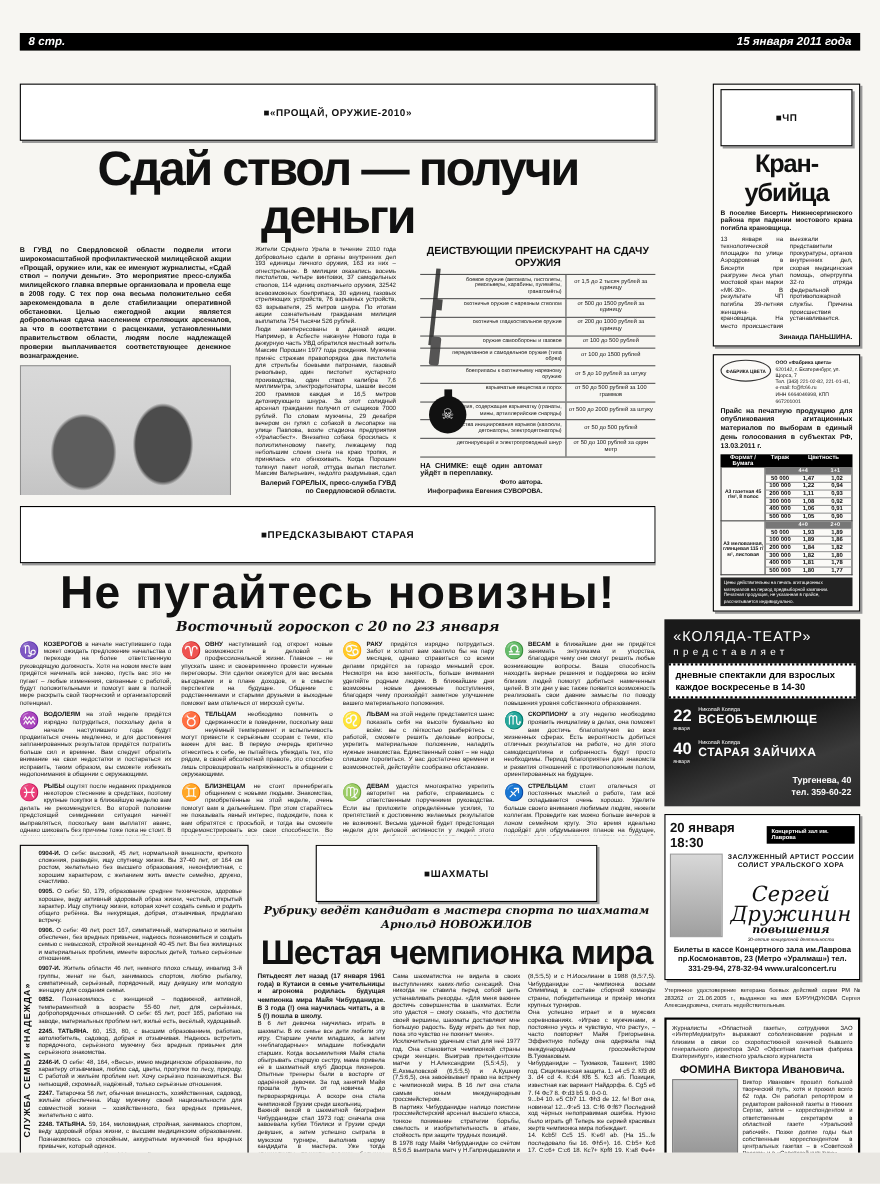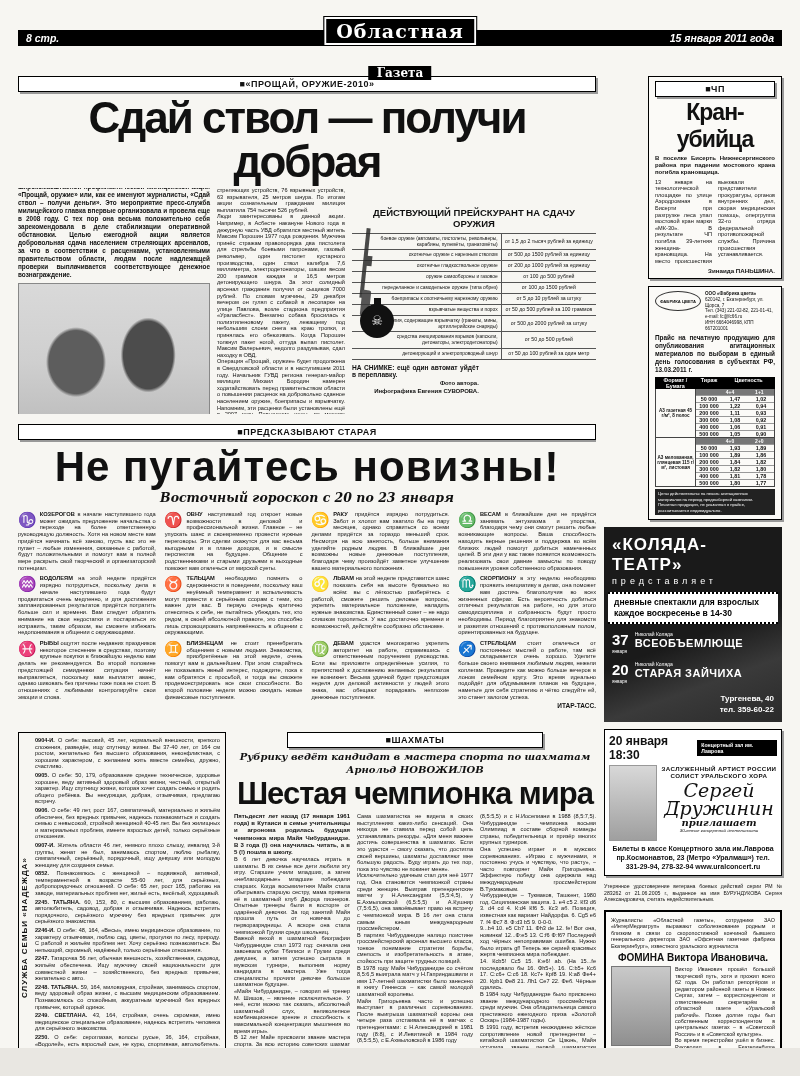--- a/index.html
+++ b/index.html
@@ -14,25 +14,25 @@
   .masthead{position:absolute;left:50%;top:-13px;transform:translateX(-50%);text-align:center;z-index:2;}
   .masthead-top{background:#000;color:#fff;border:2px solid #fff;outline:1px solid #000;
                 font-family:"DejaVu Serif",serif;font-weight:bold;font-size:19px;padding:1px 10px;letter-spacing:1px;}
   .masthead-bot{background:#000;color:#fff;font-family:"DejaVu Serif",serif;font-weight:bold;
                 font-size:12px;display:inline-block;padding:0 8px;margin-top:1px;}
   
   .main-row{display:flex;gap:8px;margin-top:2px;}
   .main-col{width:578px;flex:none;}
   .rail{width:178px;flex:none;}
   .rubric{border:1px solid #000;box-shadow:2px 2px 0 #999;background:#fff;text-align:center;
-          font-weight:bold;font-size:9px;padding:2px 0;letter-spacing:.5px;}
+          font-weight:bold;font-size:9px;padding:20px 0;letter-spacing:.5px;}
   .tiny{font-size:5.6px;line-height:1.18;}
   
   .gun-title{font-size:44px;font-weight:bold;letter-spacing:-2px;text-align:center;margin:4px 0 4px;line-height:1;}
-  .gun-body{display:flex;gap:7px;height:226px;overflow:hidden;align-items:center;}
+  .gun-body{display:flex;gap:22px;height:226px;overflow:hidden;}
   .gun-c1{width:192px;flex:none;}
   .gun-lead{font-size:6.4px;font-weight:bold;line-height:1.25;}
   .gun-photo{margin-top:4px;height:142px;background:
       radial-gradient(ellipse 60px 70px at 30% 55%, #5d5d5d 0 45%, transparent 50%),
       radial-gradient(ellipse 55px 75px at 68% 50%, #4c4c4c 0 45%, transparent 50%),
       linear-gradient(180deg,#d9d9d9 0%,#cfcfcf 55%,#bdbdbd 100%);
       border:1px solid #888;}
   .gun-c2{width:128px;flex:none;overflow:hidden;display:flex;flex-direction:column;}
   .gun-sign{font-weight:bold;font-size:6.2px;text-align:right;margin-top:3px;}
   .gun-c3{flex:1;position:relative;}
@@ -89,72 +89,68 @@
   .f-group{display:flex;border:1px solid #444;border-top:none;}
   .f-format{width:34%;font-size:4.6px;display:flex;align-items:center;justify-content:center;text-align:center;border-right:1px solid #444;padding:1px;box-sizing:border-box;font-weight:bold;}
   .f-rows{flex:1;}
   .f-sub{display:flex;background:#777;color:#fff;font-weight:bold;font-size:5px;text-align:center;}
   .f-sub span{width:50%;}
   .f-sub .sp{width:33%;background:transparent;}
   .f-row{display:flex;font-size:5.4px;font-weight:bold;border-top:1px solid #999;}
   .f-row span{width:33.3%;text-align:center;}
   .fab-note{background:#222;color:#fff;font-size:4.2px;line-height:1.3;padding:2px 3px;margin-top:2px;}
   .kol{background:linear-gradient(160deg,#1a1a1a 55%,#3a3a3a 75%,#2a2a2a);color:#fff;margin-bottom:7px;padding:8px 8px 6px;box-sizing:border-box;}
-  .kol-title{font-size:17px;font-weight:bold;letter-spacing:1px;}
+  .kol-title{font-size:13px;font-weight:normal;letter-spacing:1px;}
   .kol-sub{font-size:9px;letter-spacing:4px;margin-top:1px;}
   .kol-strip{background:#fff;color:#000;font-weight:bold;font-size:8.5px;line-height:1.3;margin:6px -4px;padding:3px 6px;
              border-top:2px dotted #000;border-bottom:2px dotted #000;}
   .show{display:flex;gap:6px;margin-top:7px;align-items:flex-start;}
   .show-d{font-size:15px;font-weight:bold;line-height:.9;}
   .show-m{display:block;font-size:4.6px;}
   .show-author{font-size:5px;}
   .show-play{font-size:11px;font-weight:bold;letter-spacing:.5px;}
   .kol-foot{text-align:right;font-weight:bold;font-size:8px;margin-top:10px;line-height:1.35;}
   .conc{border:1px solid #000;box-shadow:2px 2px 0 #999;background:#fff;margin-bottom:7px;padding:4px;box-sizing:border-box;position:relative;}
   .conc-top{display:flex;justify-content:space-between;align-items:center;}
   .conc-dt{font-size:12px;font-weight:bold;}
   .conc-venue{background:#000;color:#fff;font-weight:bold;font-size:5.2px;padding:2px 4px;}
   .conc-mid{display:flex;gap:4px;margin-top:3px;}
   .conc-photo{width:46px;height:74px;flex:none;background:linear-gradient(180deg,#d8d8d8,#9f9f9f);border:1px solid #999;}
   .conc-txt{flex:1;text-align:center;}
   .conc-l1{font-weight:bold;font-size:6.2px;letter-spacing:.4px;}
-  .conc-name{font-family:"DejaVu Serif",serif;font-style:italic;font-size:19px;line-height:.95;margin-top:2px;}
+  .conc-name{font-family:"DejaVu Serif",serif;font-style:italic;font-size:19px;line-height:.95;margin-top:14px;}
   .conc-inv{font-family:"DejaVu Serif",serif;font-style:italic;font-weight:bold;font-size:10px;}
   .conc-ann{font-size:4.4px;font-style:italic;}
   .conc-tickets{font-weight:bold;font-size:7px;line-height:1.3;margin-top:3px;text-align:center;}
   .lost{font-size:5.2px;line-height:1.25;margin-bottom:7px;text-align:justify;}
   .obit{border:2px solid #000;background:#fbfaf7;padding:5px;box-sizing:border-box;}
   .obit-intro{font-size:5.4px;line-height:1.2;text-align:justify;}
   .obit-name{font-weight:bold;font-size:10px;text-align:center;margin:3px 0;}
   .obit-photo{float:left;width:58px;height:78px;background:linear-gradient(180deg,#c9c9c9,#8f8f8f);border:1px solid #777;margin:0 4px 2px 0;}
   .obit-sign{text-align:right;font-weight:bold;font-size:6.2px;margin-top:3px;}
 </style>
 </head>
 <body>
 
 <div class="page">
 
   <div class="hdr">
     <div class="hdr-bar">
       <span>8 стр.</span>
       <span>15 января 2011 года</span>
     </div>
-    <div class="masthead">
-      <div class="masthead-top">Областная</div><br>
-      <div class="masthead-bot">Газета</div>
-    </div>
   </div>
 
   <div class="main-row">
 
     <div class="main-col">
 
       <div>
         <div class="rubric">■«ПРОЩАЙ, ОРУЖИЕ-2010»</div>
-        <div class="gun-title">Сдай ствол — получи добрая</div>
+        <div class="gun-title">Сдай ствол — получи деньги</div>
         <div class="gun-body">
           <div class="gun-c1">
             <div class="gun-lead jtext">В ГУВД по Свердловской области подвели итоги широкомасштабной профилактической милицейской акции «Прощай, оружие» или, как ее именуют журналисты, «Сдай ствол – получи деньги». Это мероприятие пресс-служба милицейского главка впервые организовала и провела еще в 2008 году. С тех пор она весьма положительно себя зарекомендовала в деле стабилизации оперативной обстановки. Целью ежегодной акции является добровольная сдача населением стреляющих арсеналов, за что в соответствии с расценками, установленными правительством области, людям после надлежащей проверки выплачивается соответствующее денежное вознаграждение.</div>
             <div class="gun-photo"></div>
           </div>
           <div class="gun-c2">
             <div class="tiny jtext pre" style="flex:1;overflow:hidden;">Жители Среднего Урала в течение 2010 года добровольно сдали в органы внутренних дел 193 единицы личного оружия, 163 из них – огнестрельное. В милиции оказались восемь пистолетов, четыре винтовки, 37 самодельных стволов, 114 единиц охотничьего оружия, 32542 всевозможных боеприпаса, 30 единиц газовых стреляющих устройств, 76 взрывных устройств, 63 взрывателя, 25 метров шнура. По итогам акции сознательным гражданам милиция выплатила 754 тысячи 526 рублей.
 Люди заинтересованы в данной акции. Например, в Асбесте накануне Нового года в дежурную часть УВД обратился местный житель Максим Порошин 1977 года рождения. Мужчина принёс стражам правопорядка два пистолета для стрельбы боевыми патронами, газовый револьвер, один пистолет кустарного производства, один ствол калибра 7,6 миллиметра, электродетонаторы, шашки весом 200 граммов каждая и 16,5 метров детонирующего шнура. За этот солидный арсенал гражданин получил от сыщиков 7000 рублей. По словам мужчины, 29 декабря вечером он гулял с собакой в лесопарке на улице Павлова, возле стадиона предприятия «Ураласбест». Внезапно собака бросилась к полиэтиленовому пакету, лежащему под небольшим слоем снега на краю тропки, и принялась его обнюхивать. Когда Порошин толкнул пакет ногой, оттуда выпал пистолет. Максим Валерьевич, недолго раздумывая, сдал находку в ОВД.
 Операция «Прощай, оружие» будет продолжена в Свердловской области и в наступившем 2011 году. Начальник ГУВД региона генерал-майор милиции Михаил Бородин намерен ходатайствовать перед правительством области о повышении расценок на добровольно сданное населением оружие, боеприпасы и взрывчатку. Напомним, эти расценки были установлены ещё в 2007 году. Повышение цены, по мнению специалистов сыскного дела, будет способствовать более активному избавлению граждан от незаконно хранящихся у них арсеналов.</div>
             <div class="gun-sign">Валерий ГОРЕЛЫХ, пресс-служба ГУВД по Свердловской области.</div>
@@ -426,28 +422,28 @@
           </div>
         </div>
         <div class="fab-note">Цены действительны на печать агитационных материалов на период предвыборной кампании. Печатная продукция, не указанная в прайсе, рассчитывается индивидуально.</div>
       </div>
 
       <div class="kol">
         <div class="kol-title">«КОЛЯДА-ТЕАТР»</div>
         <div class="kol-sub">представляет</div>
         <div class="kol-strip">дневные спектакли для взрослых каждое воскресенье в 14-30</div>
           <div class="show">
-            <div class="show-date"><span class="show-d">37</span><span class="show-m">января</span></div>
+            <div class="show-date"><span class="show-d">22</span><span class="show-m">января</span></div>
             <div>
               <div class="show-author">Николай Коляда</div>
               <div class="show-play">ВСЕОБЪЕМЛЮЩЕ</div>
             </div>
           </div>
           <div class="show">
-            <div class="show-date"><span class="show-d">20</span><span class="show-m">января</span></div>
+            <div class="show-date"><span class="show-d">40</span><span class="show-m">января</span></div>
             <div>
               <div class="show-author">Николай Коляда</div>
               <div class="show-play">СТАРАЯ ЗАЙЧИХА</div>
             </div>
           </div>
         <div class="kol-foot">
           <div>Тургенева, 40</div>
           <div>тел. 359-60-22</div>
         </div>
       </div>
@@ -456,21 +452,21 @@
         <div class="conc-top">
           <span class="conc-dt">20 января 18:30</span>
           <span class="conc-venue">Концертный зал им. Лаврова</span>
         </div>
         <div class="conc-mid">
           <div class="conc-photo"></div>
           <div class="conc-txt">
             <div class="conc-l1">ЗАСЛУЖЕННЫЙ АРТИСТ РОССИИ</div>
             <div class="conc-l1">СОЛИСТ УРАЛЬСКОГО ХОРА</div>
             <div class="conc-name">Сергей Дружинин</div>
-            <div class="conc-inv">приглашает</div>
+            <div class="conc-inv">повышения</div>
             <div class="conc-ann">30-летие концертной деятельности</div>
           </div>
         </div>
         <div class="conc-tickets">Билеты в кассе Концертного зала им.Лаврова пр.Космонавтов, 23 (Метро «Уралмаш») тел. 331-29-94, 278-32-94 www.uralconcert.ru</div>
       </div>
 
       <div class="lost">Утерянное удостоверение ветерана боевых действий серии РМ № 283262 от 21.06.2005 г., выданное на имя БУРУНДУКОВА Сергея Александровича, считать недействительным.</div>
 
       <div class="obit">
         <div class="obit-intro">Журналисты «Областной газеты», сотрудники ЗАО «ИнтерМедиагруп» выражают соболезнование родным и близким в связи со скоропостижной кончиной бывшего генерального директора ЗАО «Офсетная газетная фабрика Екатеринбург», известного уральского журналиста</div>

